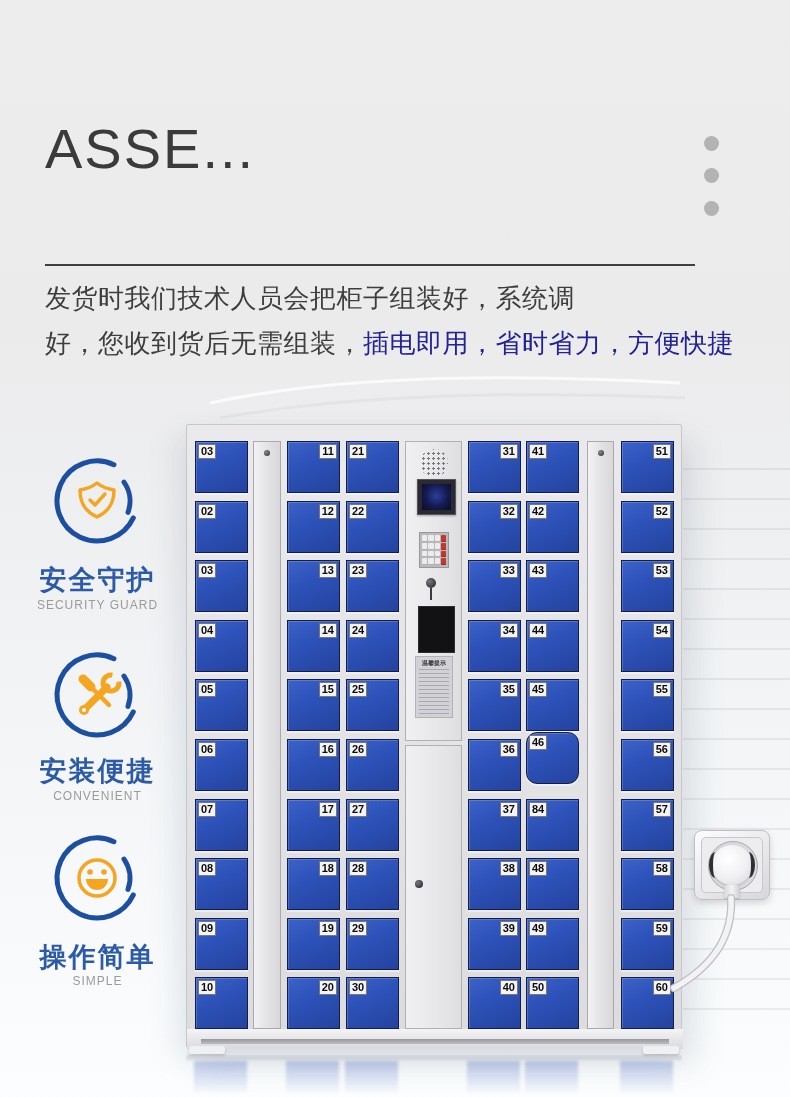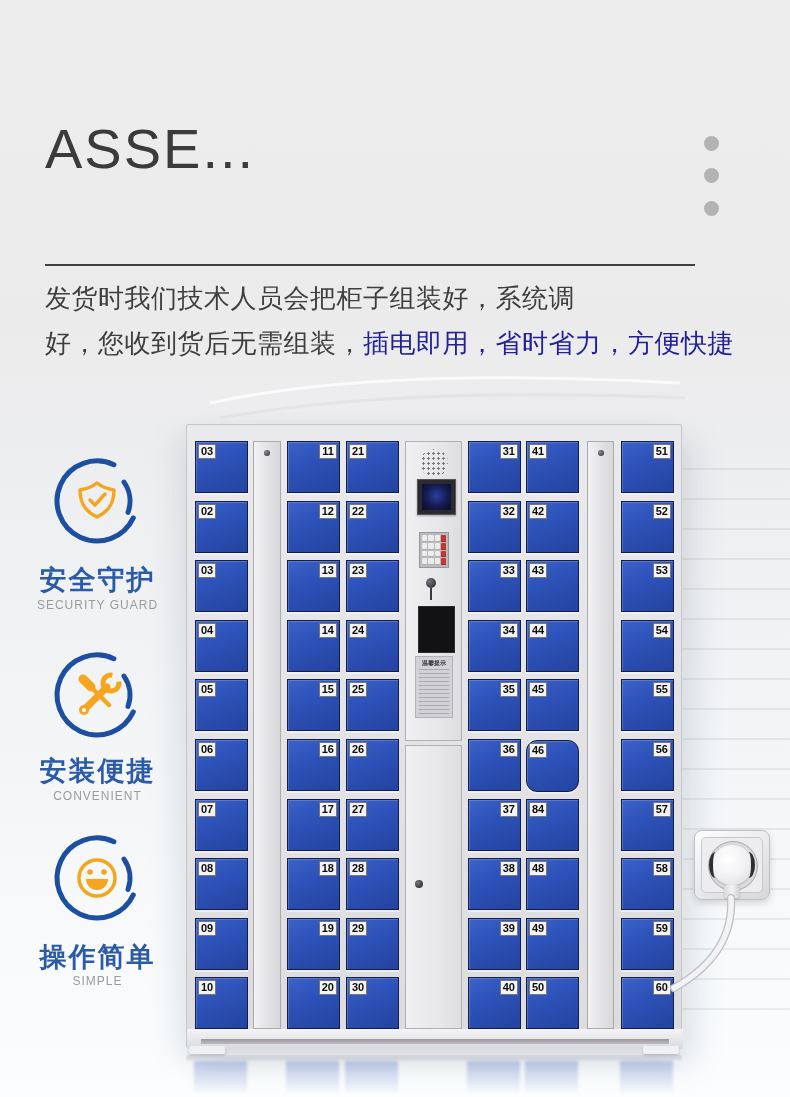--- a/index.html
+++ b/index.html
@@ -296,21 +296,21 @@
           </div>
           <div class="door" style="top: 135.2px;">
             <span class="door-num num-left">43</span>
           </div>
           <div class="door" style="top: 194.8px;">
             <span class="door-num num-left">44</span>
           </div>
           <div class="door" style="top: 254.4px;">
             <span class="door-num num-left">45</span>
           </div>
-          <div class="door" style="top: 315px; border-radius: 11px;">
+          <div class="door" style="top: 307px; border-radius: 11px;">
             <span class="door-num num-left">46</span>
           </div>
           <div class="door" style="top: 373.6px;">
             <span class="door-num num-left">84</span>
           </div>
           <div class="door" style="top: 433.2px;">
             <span class="door-num num-left">48</span>
           </div>
           <div class="door" style="top: 492.8px; padding-left: 13px;">
             <span class="door-num num-left">49</span>

